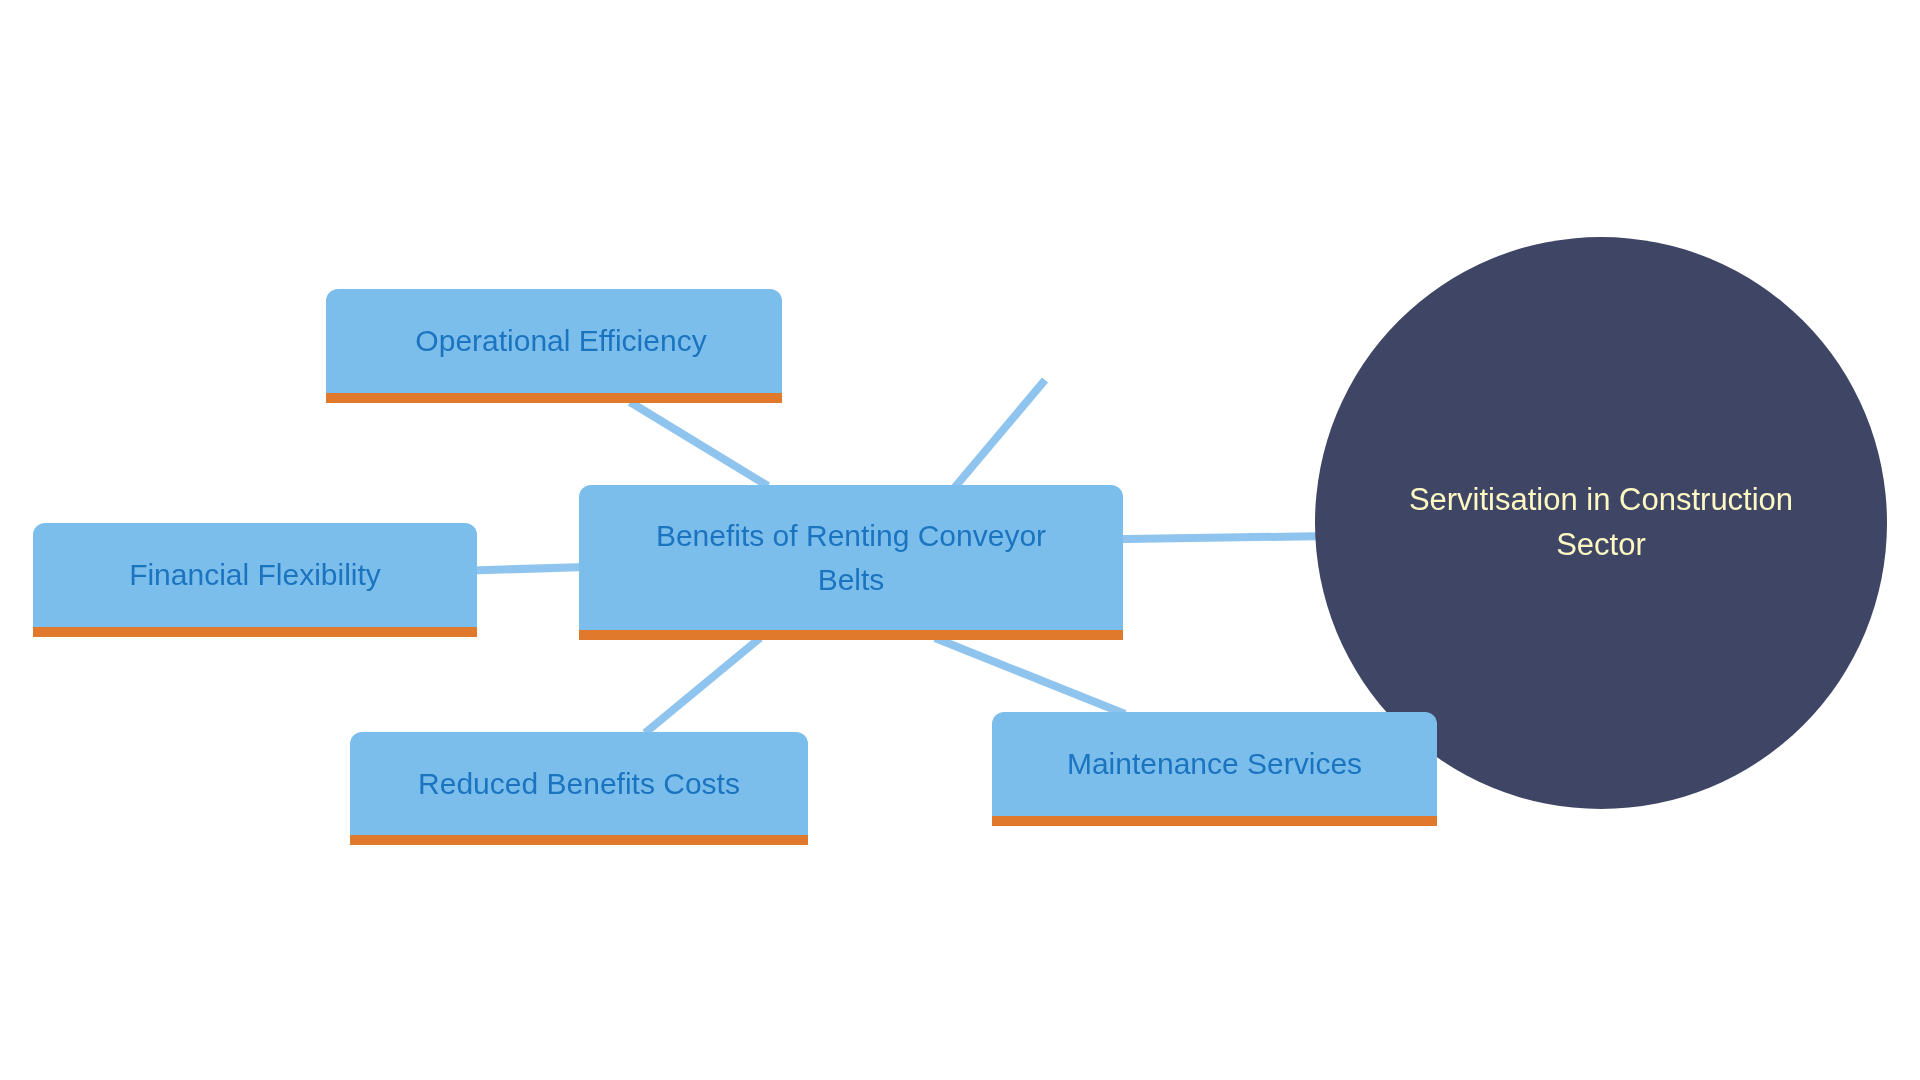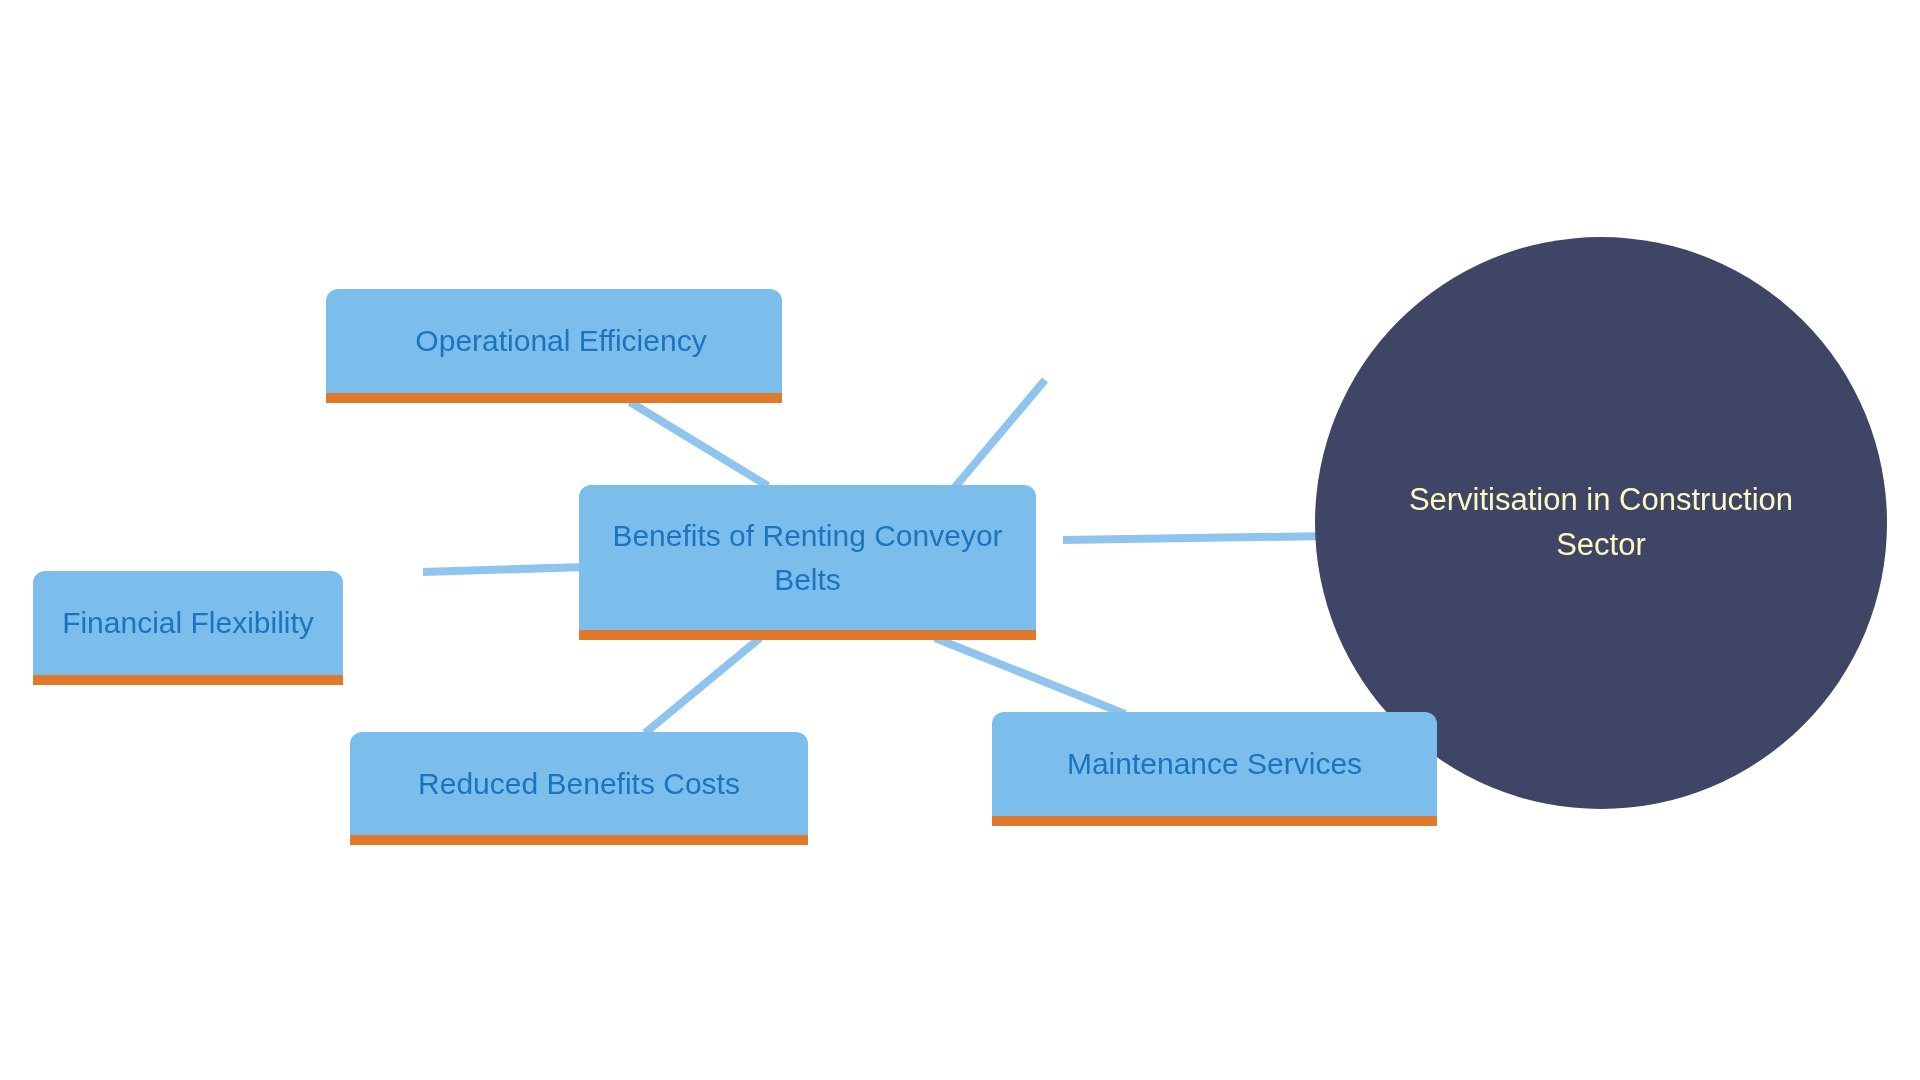--- a/index.html
+++ b/index.html
@@ -63,27 +63,27 @@
     font-size: 30px;
     line-height: 1.45;
     text-align: center;
     font-weight: 400;
   }
   
   .node.operational    { left: 326px; top: 289px; width: 456px; }
   .node.operational    .node-fill { height: 104px; padding-left: 14px; }
   .node.asset          { left: 945px; top: 266px; width: 325px; }
   .node.asset          .node-fill { height: 106px; }
-  .node.financial      { left: 33px;  top: 523px; width: 310px; margin-top: 48px; }
+  .node.financial      { left: 33px;  top: 523px; width: 444px; }
   .node.financial      .node-fill { height: 104px; }
   .node.reduced        { left: 350px; top: 732px; width: 458px; }
   .node.reduced        .node-fill { height: 103px; }
   .node.maintenance    { left: 992px; top: 712px; width: 445px; }
   .node.maintenance    .node-fill { height: 104px; }
-  .node.center         { left: 579px; top: 485px; width: 457px; }
+  .node.center         { left: 579px; top: 485px; width: 544px; }
   .node.center         .node-fill { height: 145px; }
   .node.center .node-label { width: 430px; }
 </style>
 </head>
 <body>
 
 <div id="canvas">
 
   <svg id="connector-layer" viewBox="0 0 1920 1080" xmlns="http://www.w3.org/2000/svg">
     <line x1="630" y1="402" x2="768" y2="486" stroke="#8FC4EF" stroke-width="8"></line>

